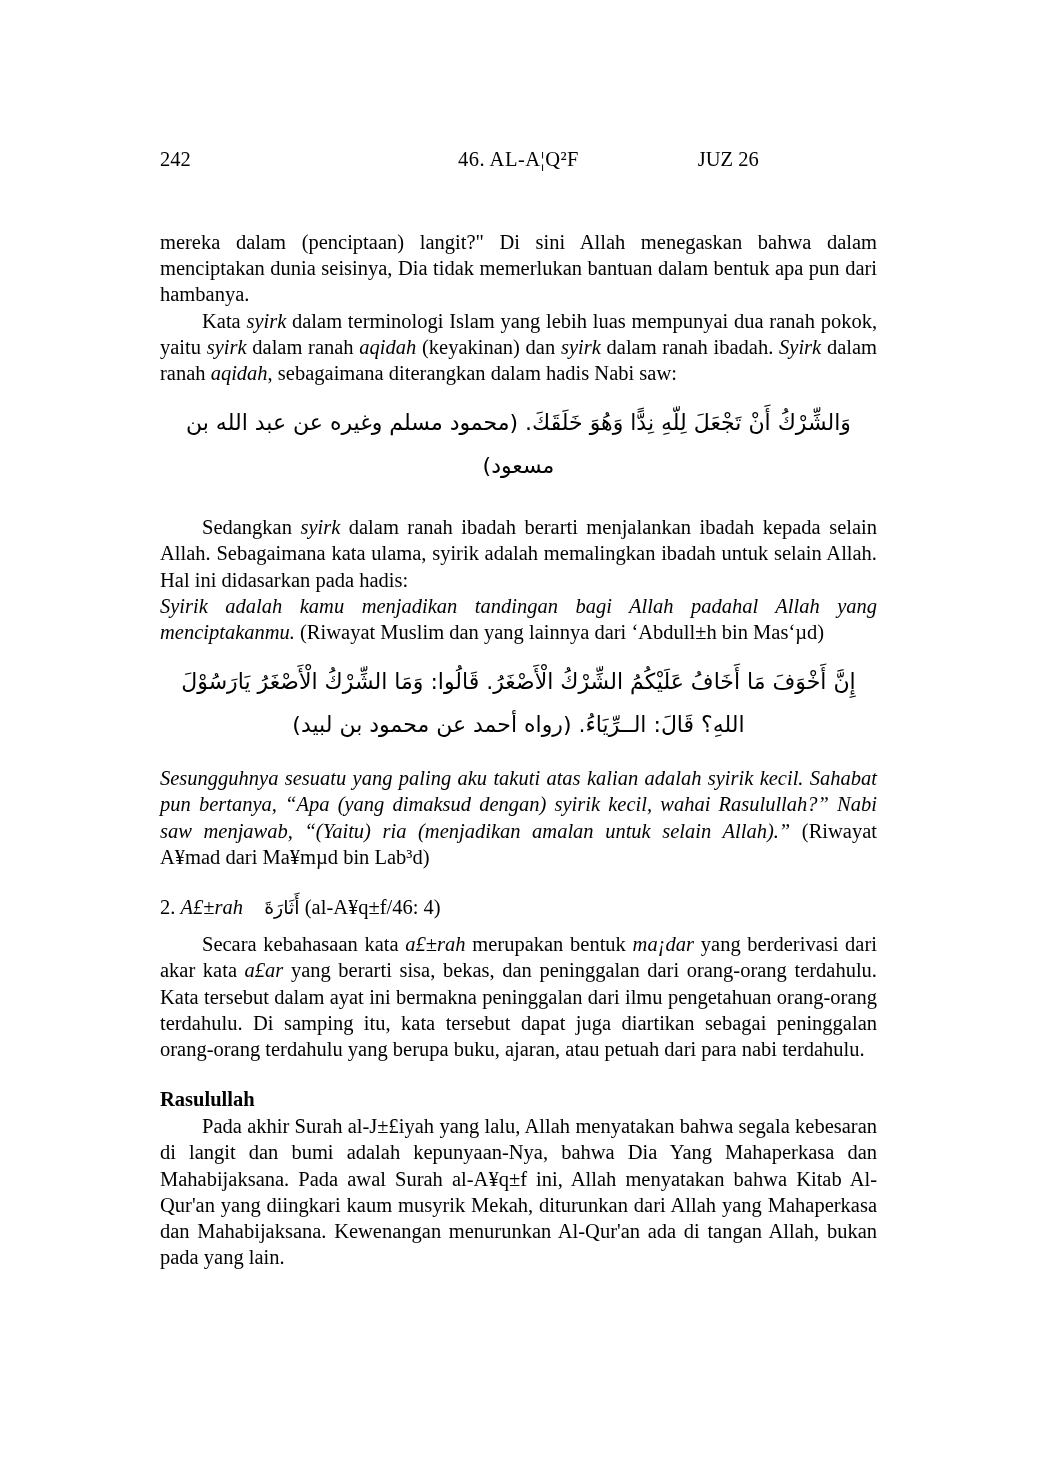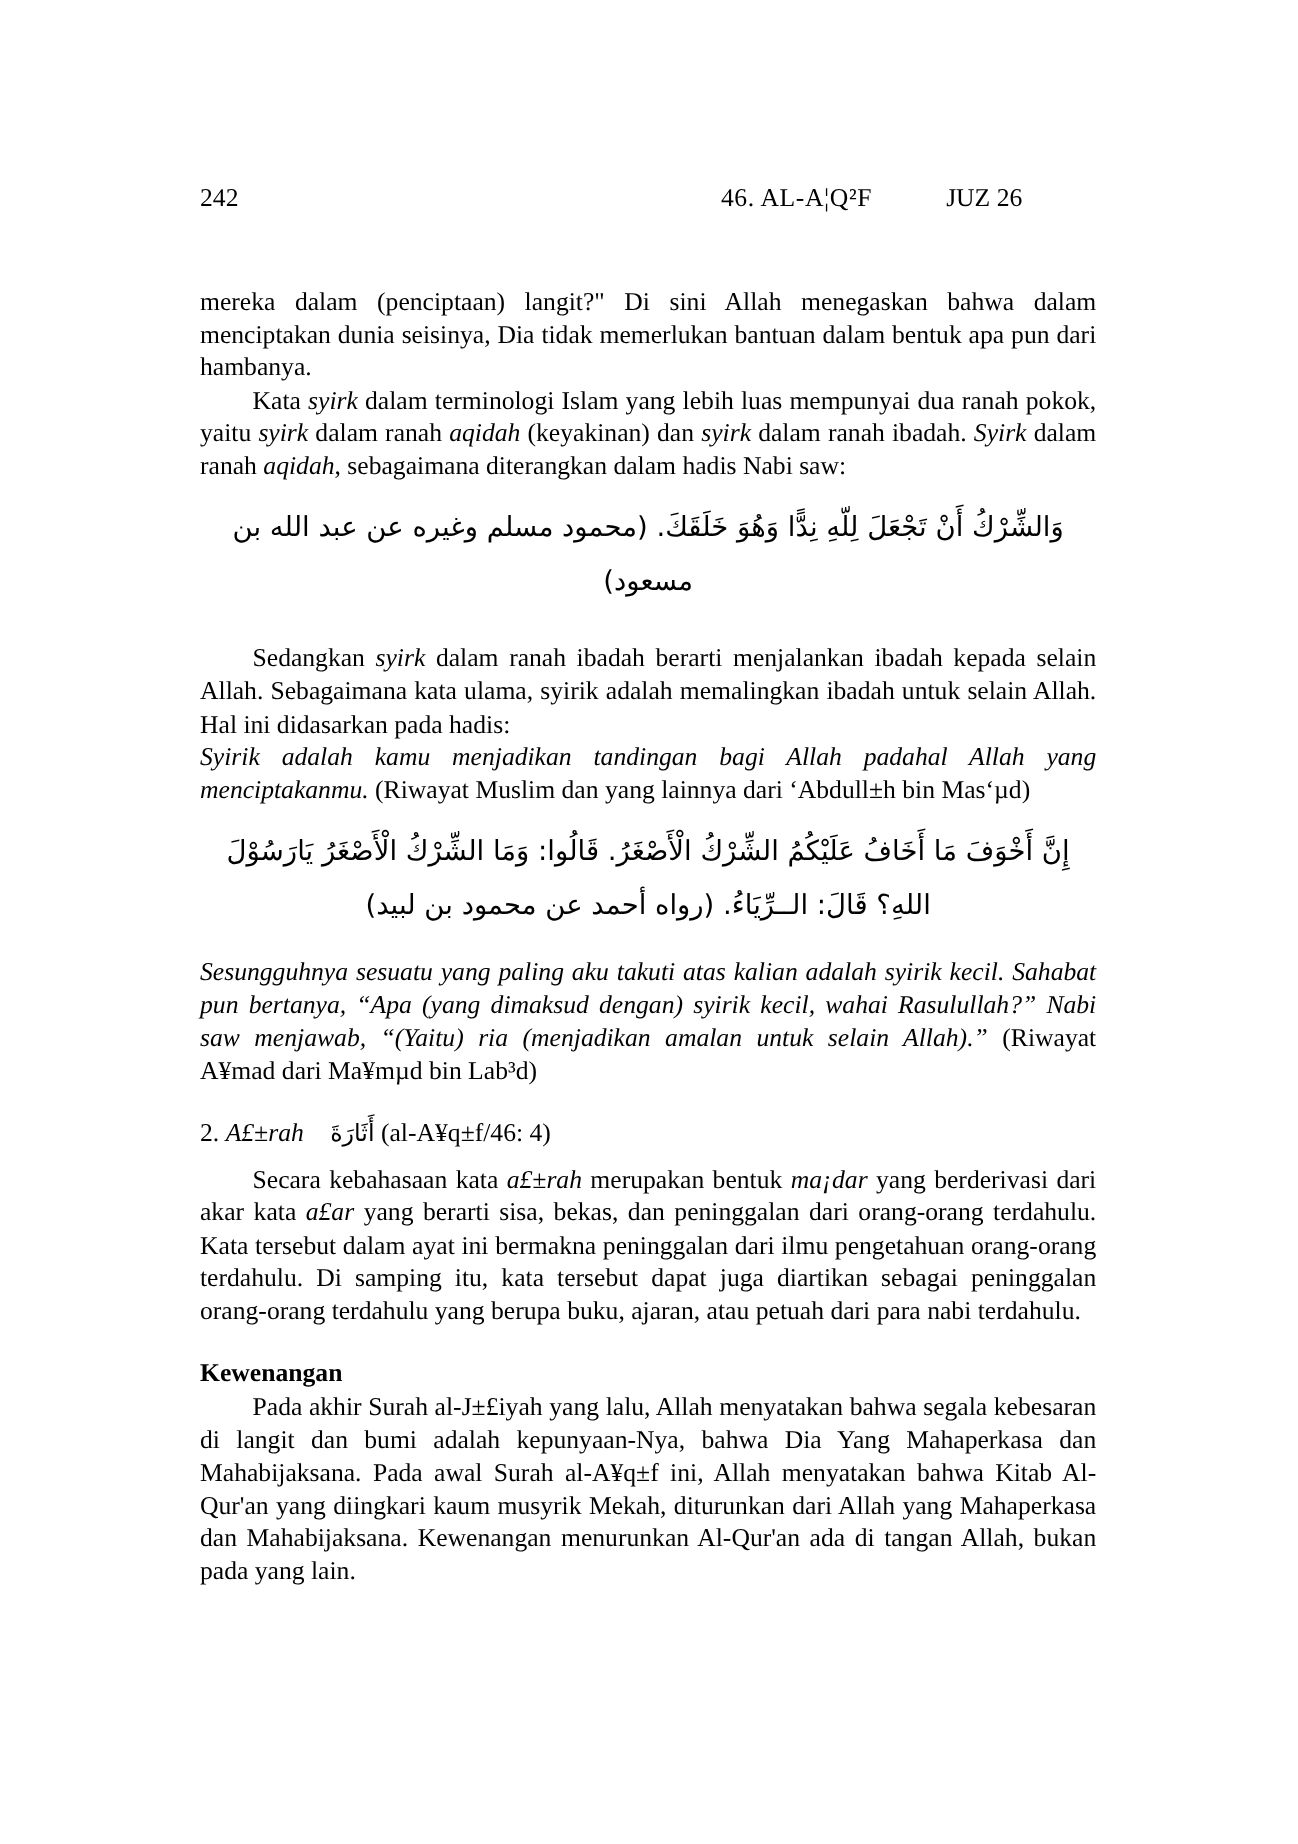--- a/index.html
+++ b/index.html
@@ -14,22 +14,22 @@
     padding: 148px 161px 0 160px;
     overflow: hidden;
   }
   .page-header {
     display: flex;
     align-items: baseline;
     font-size: 20.5px;
     margin-bottom: 58px;
   }
   .page-header .left   { flex: 1; text-align: left; }
-  .page-header .center { flex: 2; text-align: right; letter-spacing: 0.5px; }
-  .page-header .right  { flex: 1; text-align: center; }
+  .page-header .center { flex: 2; text-align: center; letter-spacing: 0.5px; }
+  .page-header .right  { flex: 1; text-align: left; }
   .body-par {
     margin: 0;
     font-size: 20.5px;
     line-height: 1.28;
     text-align: justify;
   }
   .indent { text-indent: 42px; }
   .italic { font-style: italic; }
   .space-before { margin-top: 26px; }
   .arabic-block {
@@ -81,19 +81,19 @@
     <p class="body-par"><span class="italic">Syirik adalah kamu menjadikan tandingan bagi Allah padahal Allah yang menciptakanmu.</span><span> (Riwayat Muslim dan yang lainnya dari ‘Abdull±h bin Mas‘µd)</span></p>
 
     <p class="arabic-block" dir="rtl">إِنَّ أَخْوَفَ مَا أَخَافُ عَلَيْكُمُ الشِّرْكُ الْأَصْغَرُ. قَالُوا: وَمَا الشِّرْكُ الْأَصْغَرُ يَارَسُوْلَ اللهِ؟ قَالَ: الــرِّيَاءُ. (رواه أحمد عن محمود بن لبيد)</p>
 
     <p class="body-par"><span class="italic">Sesungguhnya sesuatu yang paling aku takuti atas kalian adalah syirik kecil. Sahabat pun bertanya, “Apa (yang dimaksud dengan) syirik kecil, wahai Rasulullah?” Nabi saw menjawab, “(Yaitu) ria (menjadikan amalan untuk selain Allah).”</span><span> (Riwayat A¥mad dari Ma¥mµd bin Lab³d)</span></p>
 
     <p class="item-heading"><span>2. </span><span class="italic">A£±rah</span><span> </span><span class="arabic-inline">أَثَارَةَ</span><span> (al-A¥q±f/46: 4)</span></p>
 
     <p class="body-par indent"><span>Secara kebahasaan kata </span><span class="italic">a£±rah</span><span> merupakan bentuk </span><span class="italic">ma¡dar</span><span> yang berderivasi dari akar kata </span><span class="italic">a£ar</span><span> yang berarti sisa, bekas, dan peninggalan dari orang-orang terdahulu. Kata tersebut dalam ayat ini bermakna peninggalan dari ilmu pengetahuan orang-orang terdahulu. Di samping itu, kata tersebut dapat juga diartikan sebagai peninggalan orang-orang terdahulu yang berupa buku, ajaran, atau petuah dari para nabi terdahulu.</span></p>
 
-    <h3 class="section-heading">Kewenangan</h3>
+    <h3 class="section-heading">Rasulullah</h3>
 
     <p class="body-par indent after-heading"><span>Pada akhir Surah al-J±£iyah yang lalu, Allah menyatakan bahwa segala kebesaran di langit dan bumi adalah kepunyaan-Nya, bahwa Dia Yang Mahaperkasa dan Mahabijaksana. Pada awal Surah al-A¥q±f ini, Allah menyatakan bahwa Kitab Al-Qur'an yang diingkari kaum musyrik Mekah, diturunkan dari Allah yang Mahaperkasa dan Mahabijaksana. Kewenangan menurunkan Al-Qur'an ada di tangan Allah, bukan pada yang lain.</span></p>
 
   </main>
 
 </div>
 
 </body></html>

